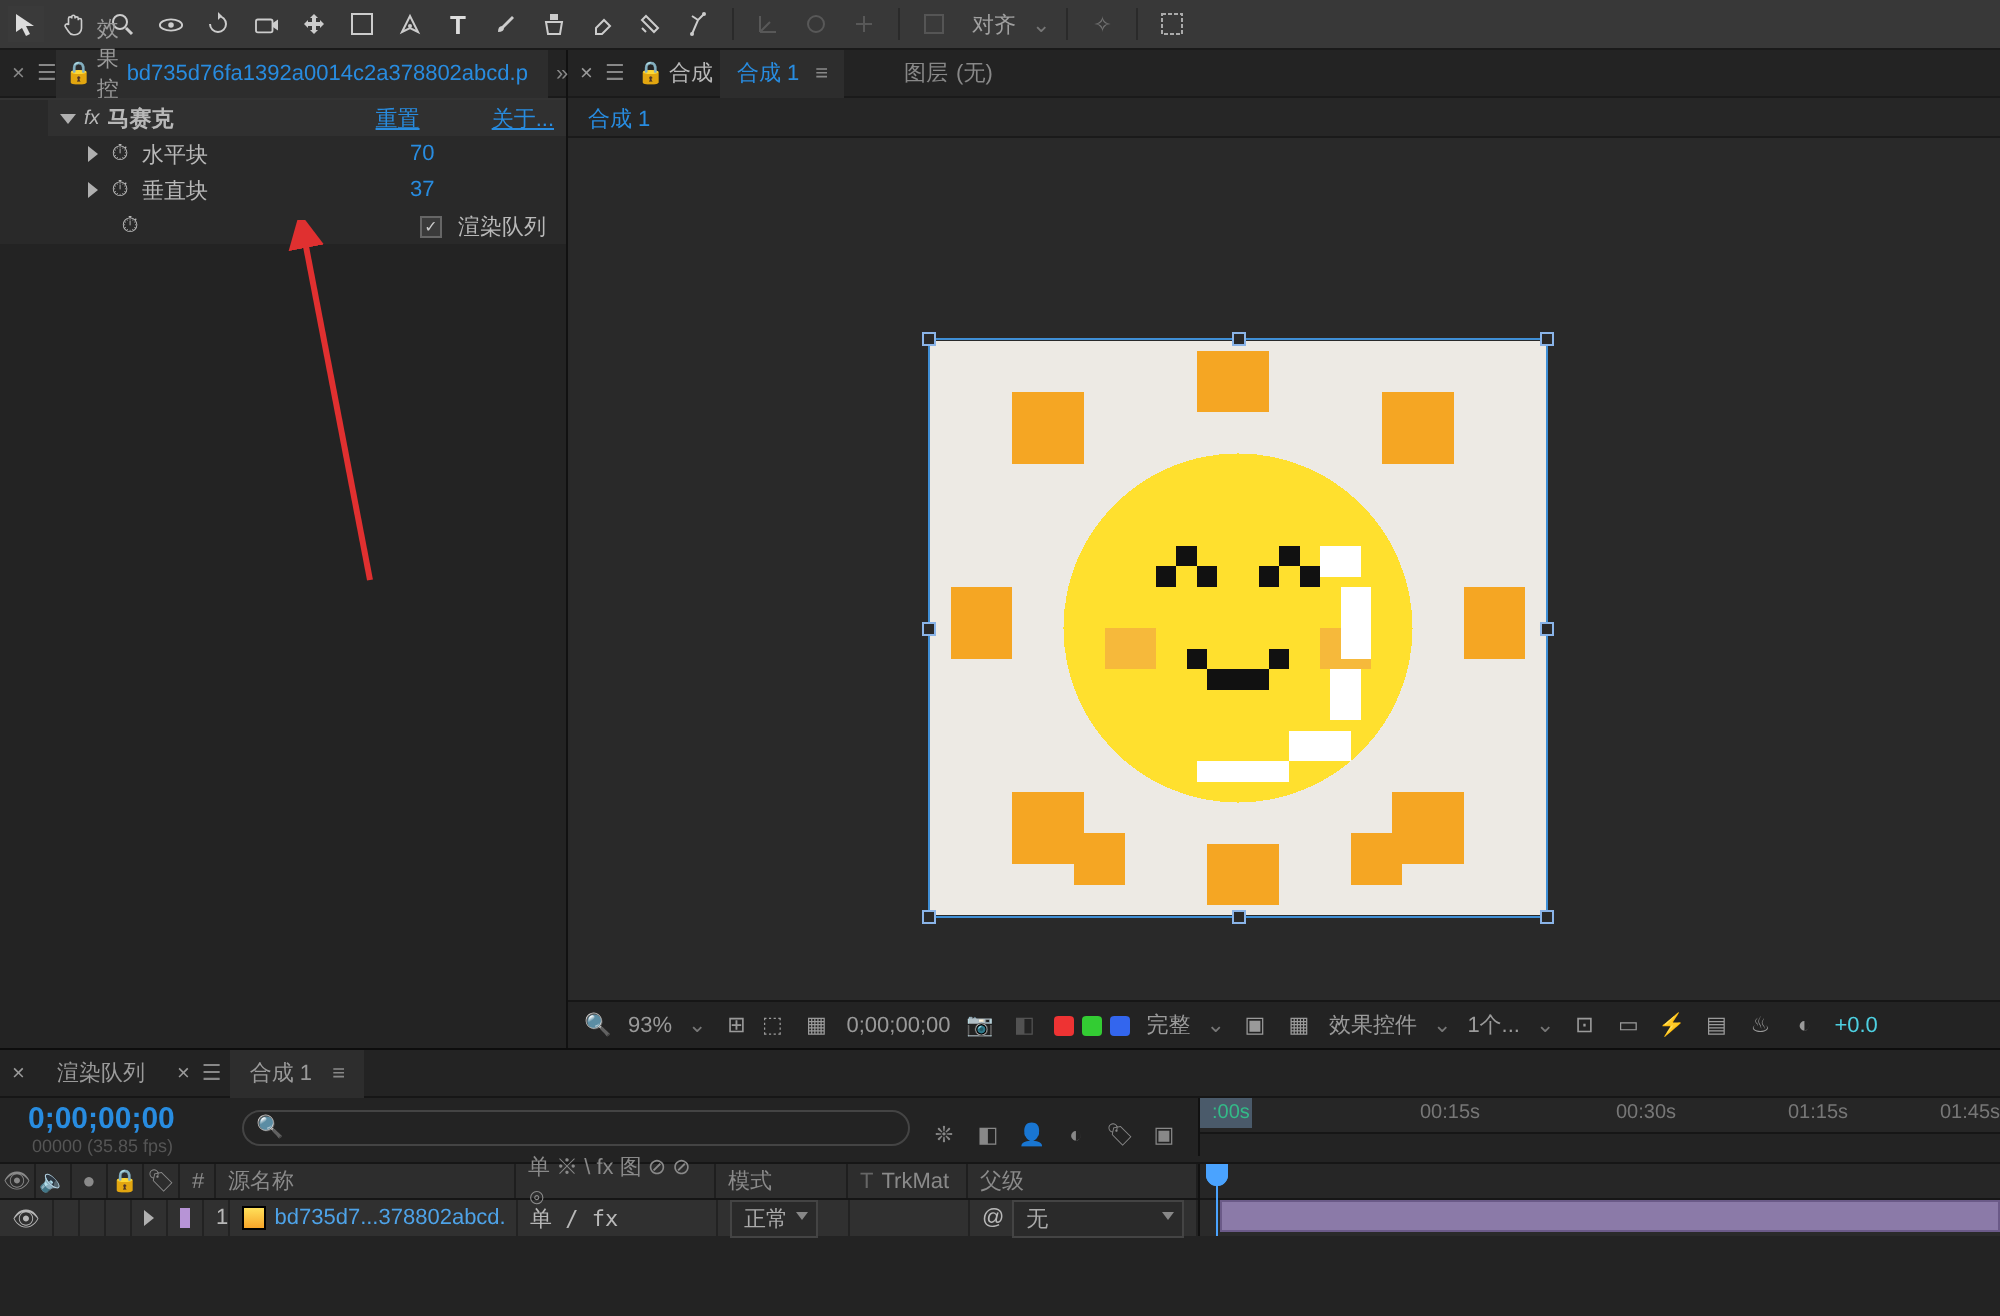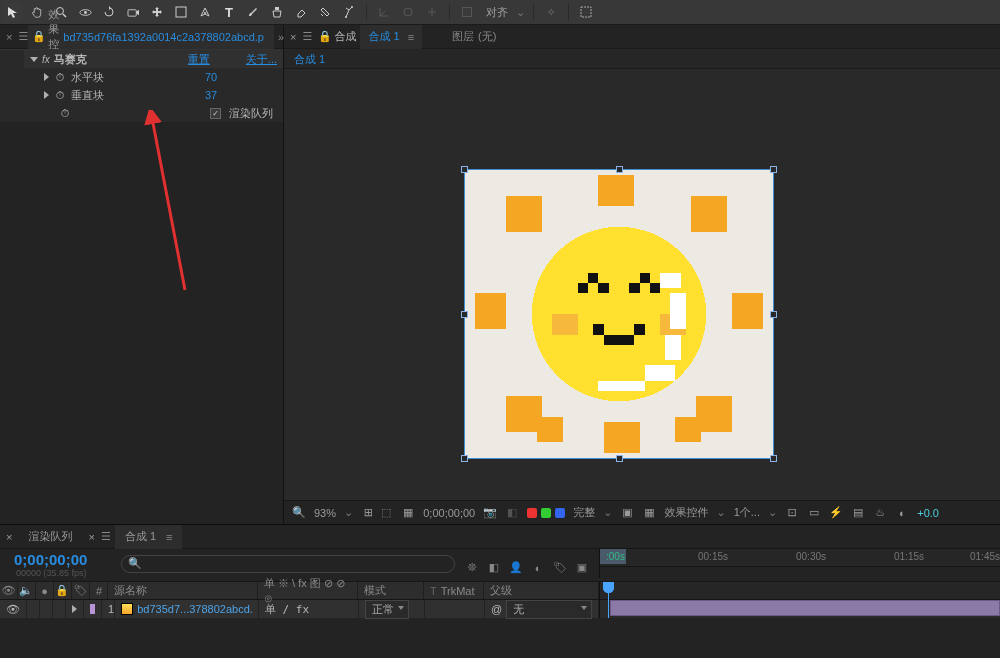--- a/index.html
+++ b/index.html
@@ -381,22 +381,22 @@
         <span class="ico">👤</span>
         <span class="ico">◐</span>
         <span class="ico">🏷</span>
         <span class="ico">▣</span>
       </div>
     </div>
     <div class="tl-right">
       <div class="ruler">
         <div class="workarea"></div>
         <span class="tick-lbl" style="left:6px;">:00s</span>
-        <span class="tick-lbl gray" style="left:98px;">00:15s</span>
-        <span class="tick-lbl gray" style="left:196px;">00:30s</span>
+        <span class="tick-lbl gray" style="left:110px;">00:15s</span>
+        <span class="tick-lbl gray" style="left:208px;">00:30s</span>
         <span class="tick-lbl gray" style="left:294px;">01:15s</span>
         <span class="tick-lbl gray" style="left:370px;">01:45s</span>
       </div>
       <div style="height:15px;"></div>
     </div>
   </div>
 
   <div style="display:flex;">
     <div class="tl-left">
       <div class="tl-cols">

